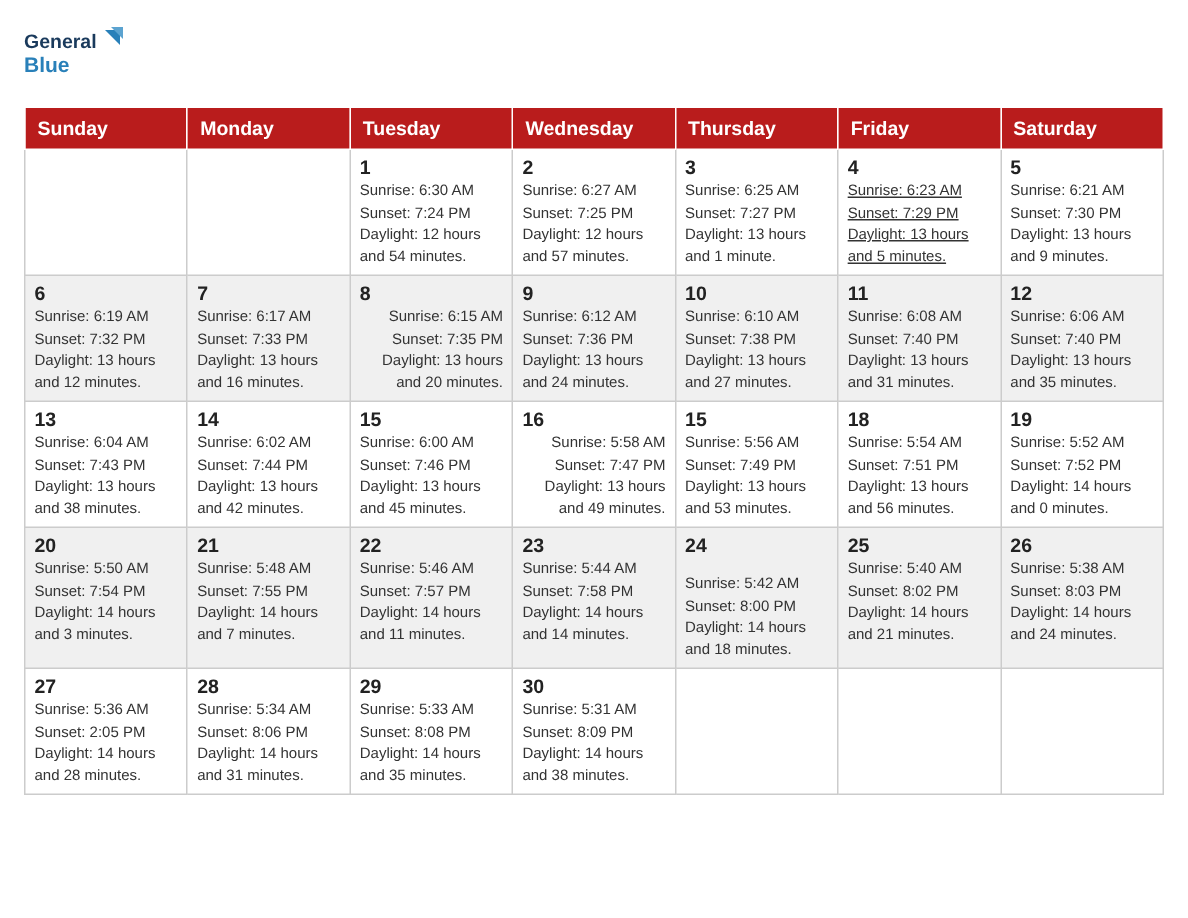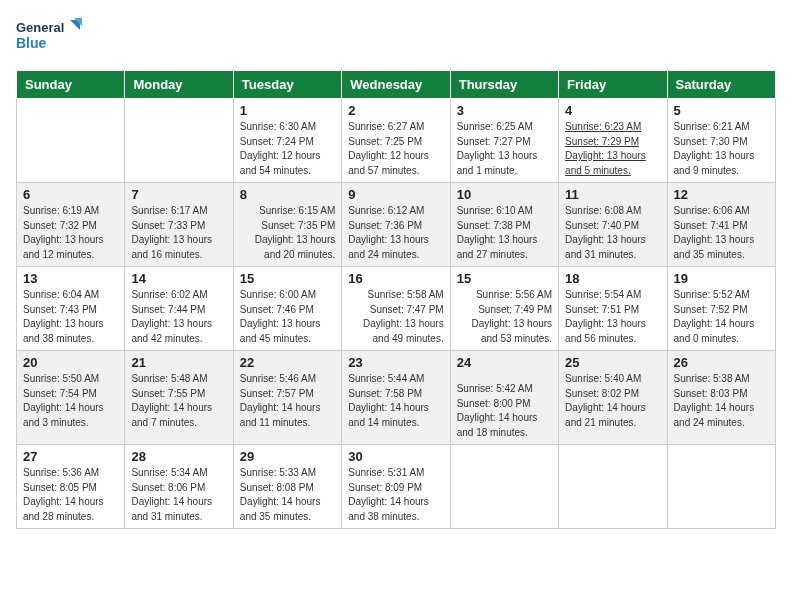--- a/index.html
+++ b/index.html
@@ -69,21 +69,21 @@
     .empty-cell {
       background: #f9f9f9;
     }
     tr:nth-child(even) td {
       background: #f0f0f0;
     }
     tr:nth-child(odd) td {
       background: #fff;
     }
     .calendar thead tr th {
-      background: #15803d;
+      background: #b91c1c;
       margin-top: 16px;
     }
   </style>
 </head>
 <body>
 
 <div class="header">
   <div class="logo">
   <div>
     <svg width="70" height="42" viewBox="0 0 70 42">
@@ -180,21 +180,21 @@
         </td>
         <td>
           <div class="day-num">11</div>
           <div class="day-info" style="white-space: pre-line;">Sunrise: 6:08 AM
 Sunset: 7:40 PM
 Daylight: 13 hours and 31 minutes.</div>
         </td>
         <td>
           <div class="day-num">12</div>
           <div class="day-info" style="white-space: pre-line;">Sunrise: 6:06 AM
-Sunset: 7:41 PM
+Sunset: 7:40 PM
 Daylight: 13 hours and 35 minutes.</div>
         </td>
       </tr>
       <tr>
         <td>
           <div class="day-num">13</div>
           <div class="day-info" style="white-space: pre-line;">Sunrise: 6:04 AM
 Sunset: 7:43 PM
 Daylight: 13 hours and 38 minutes.</div>
         </td>
@@ -211,21 +211,21 @@
 Daylight: 13 hours and 45 minutes.</div>
         </td>
         <td>
           <div class="day-num">16</div>
           <div class="day-info" style="white-space: pre-line; text-align: right;">Sunrise: 5:58 AM
 Sunset: 7:47 PM
 Daylight: 13 hours and 49 minutes.</div>
         </td>
         <td>
           <div class="day-num">15</div>
-          <div class="day-info" style="white-space: pre-line; text-align: right;">Sunrise: 5:56 AM
+          <div class="day-info" style="white-space: pre-line;">Sunrise: 5:56 AM
 Sunset: 7:49 PM
 Daylight: 13 hours and 53 minutes.</div>
         </td>
         <td>
           <div class="day-num">18</div>
           <div class="day-info" style="white-space: pre-line;">Sunrise: 5:54 AM
 Sunset: 7:51 PM
 Daylight: 13 hours and 56 minutes.</div>
         </td>
         <td>
@@ -276,21 +276,21 @@
           <div class="day-num">26</div>
           <div class="day-info" style="white-space: pre-line;">Sunrise: 5:38 AM
 Sunset: 8:03 PM
 Daylight: 14 hours and 24 minutes.</div>
         </td>
       </tr>
       <tr>
         <td>
           <div class="day-num">27</div>
           <div class="day-info" style="white-space: pre-line;">Sunrise: 5:36 AM
-Sunset: 8:05 PM
+Sunset: 2:05 PM
 Daylight: 14 hours and 28 minutes.</div>
         </td>
         <td>
           <div class="day-num">28</div>
           <div class="day-info" style="white-space: pre-line;">Sunrise: 5:34 AM
 Sunset: 8:06 PM
 Daylight: 14 hours and 31 minutes.</div>
         </td>
         <td>
           <div class="day-num">29</div>

